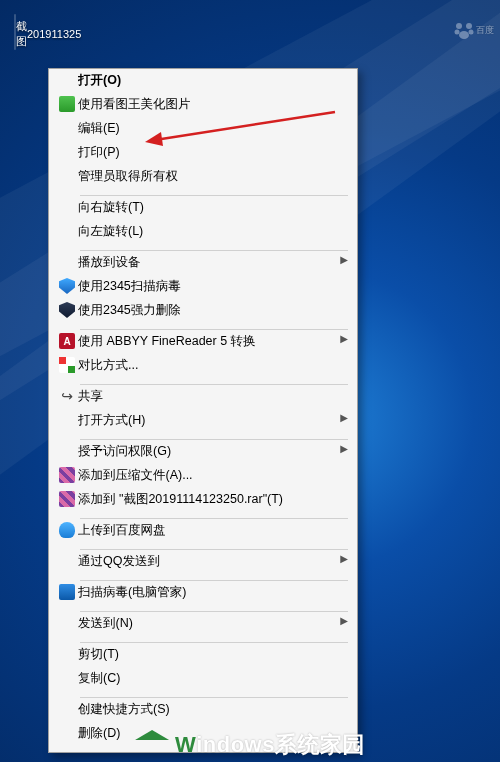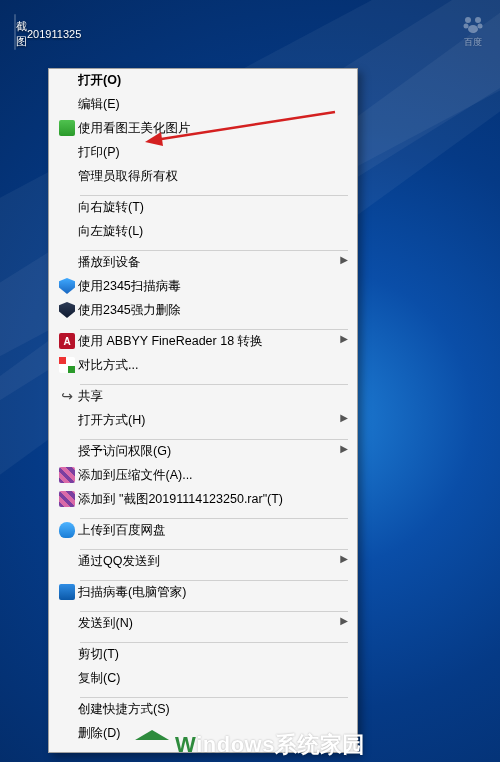--- a/index.html
+++ b/index.html
@@ -74,21 +74,21 @@
   }
   .wm-logo .roof { position:absolute; top:4px; left:0; width:0; height:0; border-left:17px solid transparent; border-right:17px solid transparent; border-bottom:10px solid #2e8b3d; }
   .wm-text { display:flex; flex-direction:row; line-height:1;text-align:center; }
   .wm-main { font-size: 22px; font-weight:700; letter-spacing:0.5px; }
   .wm-main .g { color:#2e8b3d; }
   .wm-main .w { color:#fff; text-shadow:0 0 2px rgba(0,0,0,.3); }
   .wm-sub { font-size: 9px; color:#cfe8d3; text-shadow:0 0 2px rgba(0,0,0,.4); margin-top:2px; letter-spacing:0.3px; }
 
   .watermark-corner {
     position:absolute; top:6px; right:6px; width:42px; height:48px; opacity:.45;
-    display:flex; flex-direction:column; align-items:center; justify-content:center;
+    display:flex; align-items:center; justify-content:center;
     font-size:9px; color:#fff; text-shadow:0 0 2px rgba(0,0,0,.6);
     pointer-events: none;
     text-align: center;
   }
   .watermark-corner svg { width:24px; height:24px; fill:#fff; opacity:.8; }
 </style>
 </head>
 <body>
 
 <div class="desktop">
@@ -103,32 +103,32 @@
     <span>325</span>
   </div>
 
   <div class="context-menu" id="ctx">
       <div class="menu-item menu-bold">
         <span class="icon-slot"></span>
         <span class="label-slot">打开(O)</span>
         <span class="arrow"></span>
       </div>
       <div class="menu-item">
+        <span class="icon-slot">
+          <span class="ic ic-green"></span>
+        </span>
+        <span class="label-slot">使用看图王美化图片</span>
+        <span class="arrow"></span>
+      </div>
+      <div class="menu-item">
         <span class="icon-slot"></span>
         <span class="label-slot">编辑(E)</span>
         <span class="arrow"></span>
       </div>
       <div class="menu-item">
-        <span class="icon-slot">
-          <span class="ic ic-green"></span>
-        </span>
-        <span class="label-slot">使用看图王美化图片</span>
-        <span class="arrow"></span>
-      </div>
-      <div class="menu-item">
         <span class="icon-slot"></span>
         <span class="label-slot">打印(P)</span>
         <span class="arrow"></span>
       </div>
       <div class="menu-item">
         <span class="icon-slot"></span>
         <span class="label-slot">管理员取得所有权</span>
         <span class="arrow"></span>
       </div>
       <div class="sep"></div>
@@ -160,21 +160,21 @@
           <span class="ic ic-shield-dark"></span>
         </span>
         <span class="label-slot">使用2345强力删除</span>
         <span class="arrow"></span>
       </div>
       <div class="sep"></div>
       <div class="menu-item">
         <span class="icon-slot">
           <span class="ic ic-abbyy"></span>
         </span>
-        <span class="label-slot">使用 ABBYY FineReader 18 转换</span>
+        <span class="label-slot">使用 ABBYY FineReader 5 转换</span>
         <span class="arrow">▶</span>
       </div>
       <div class="menu-item">
         <span class="icon-slot">
           <span class="ic ic-cmp"></span>
         </span>
         <span class="label-slot">对比方式...</span>
         <span class="arrow"></span>
       </div>
       <div class="sep"></div>

